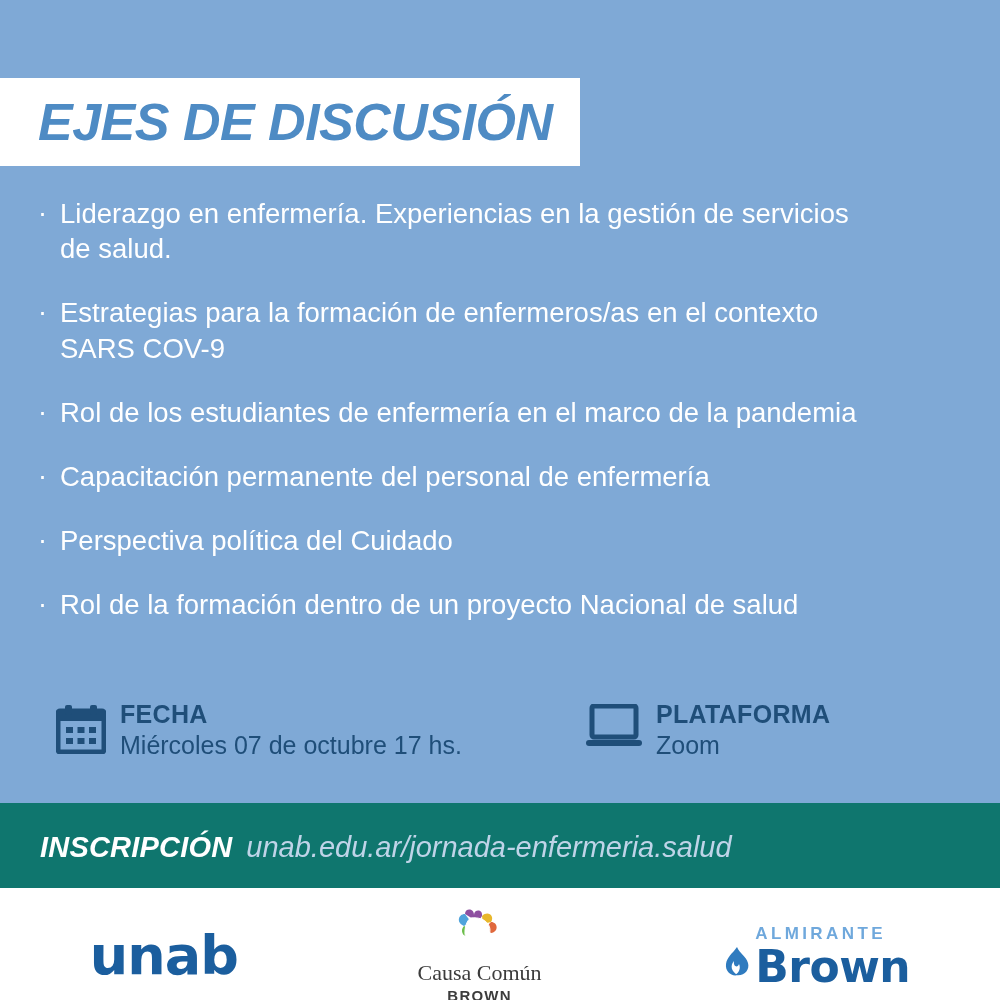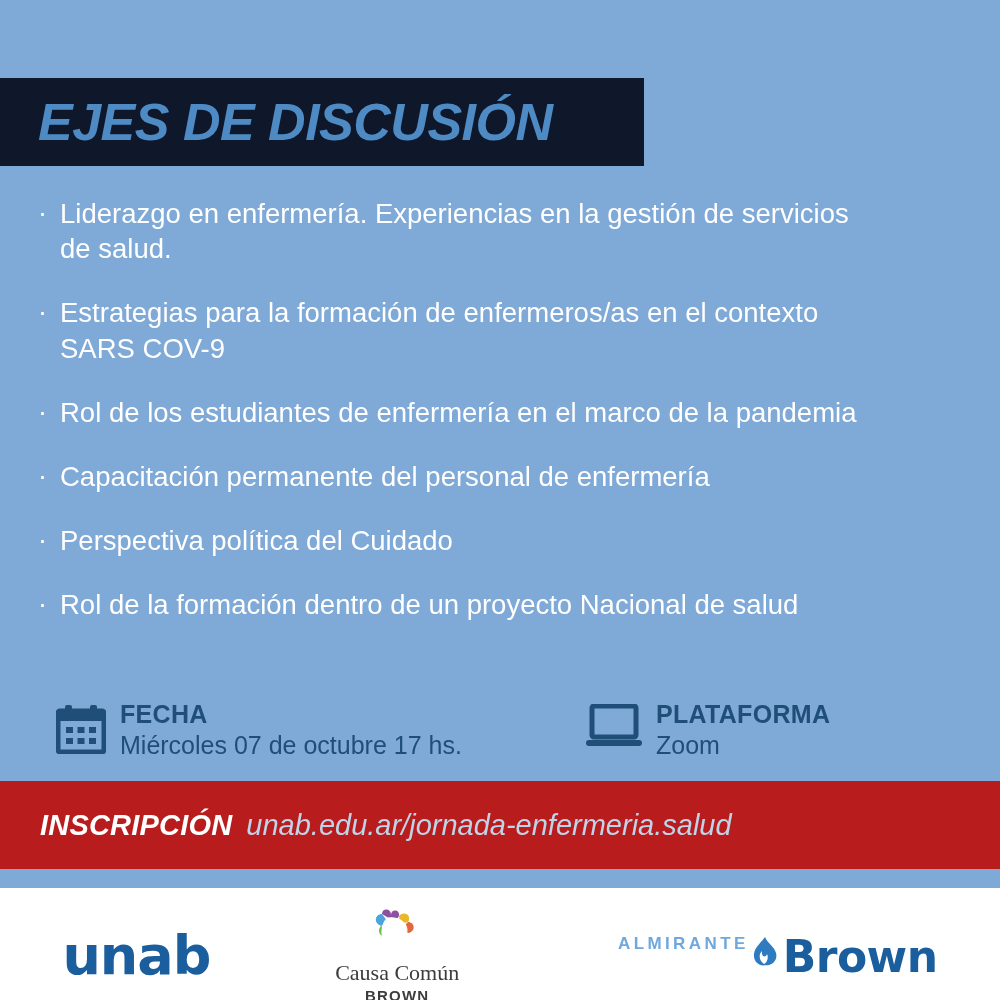--- a/index.html
+++ b/index.html
@@ -19,23 +19,23 @@
     height: 1000px;
     background: #7FA9D6;
     overflow: hidden;
   }
 
   
   .title-band {
     position: absolute;
     left: 0;
     top: 78px;
-    width: 644px;
+    width: 580px;
     height: 88px;
-    background: #0f172a;
+    background: #ffffff;
     display: flex;
     align-items: center;
   }
   .title-text {
     margin-left: 38px;
     color: #4E8BC4;
     font-size: 52px;
     font-weight: bold;
     font-style: italic;
     letter-spacing: -0.5px;
@@ -99,24 +99,24 @@
     color: #1F4E79;
     font-size: 25px;
     line-height: 1.2;
     margin-top: 2px;
   }
 
   
   .inscription-bar {
     position: absolute;
     left: 0;
-    top: 781px;
+    top: 803px;
     width: 1000px;
     height: 88px;
-    background: #b91c1c;
+    background: #0f766e;
     display: flex;
     align-items: center;
   }
   .insc-label {
     margin-left: 40px;
     color: #FFFFFF;
     font-size: 29px;
     font-weight: bold;
     font-style: italic;
     letter-spacing: 0.2px;
@@ -167,21 +167,21 @@
   }
   .cc-sub {
     color: #3C3C3C;
     font-size: 15px;
     font-weight: bold;
     letter-spacing: 1.2px;
     margin-top: 1px;
   }
 
   
-  .ab-wrap { display: flex; flex-direction: row; align-items: flex-start; }
+  .ab-wrap { display: flex; flex-direction: column; align-items: flex-start; }
   .ab-top {
     color: #6FA8DC;
     font-size: 17px;
     font-weight: bold;
     letter-spacing: 3.4px;
     margin-left: 34px;
   }
   .ab-main {
     color: #1B5E9E;
     font-size: 44px;

